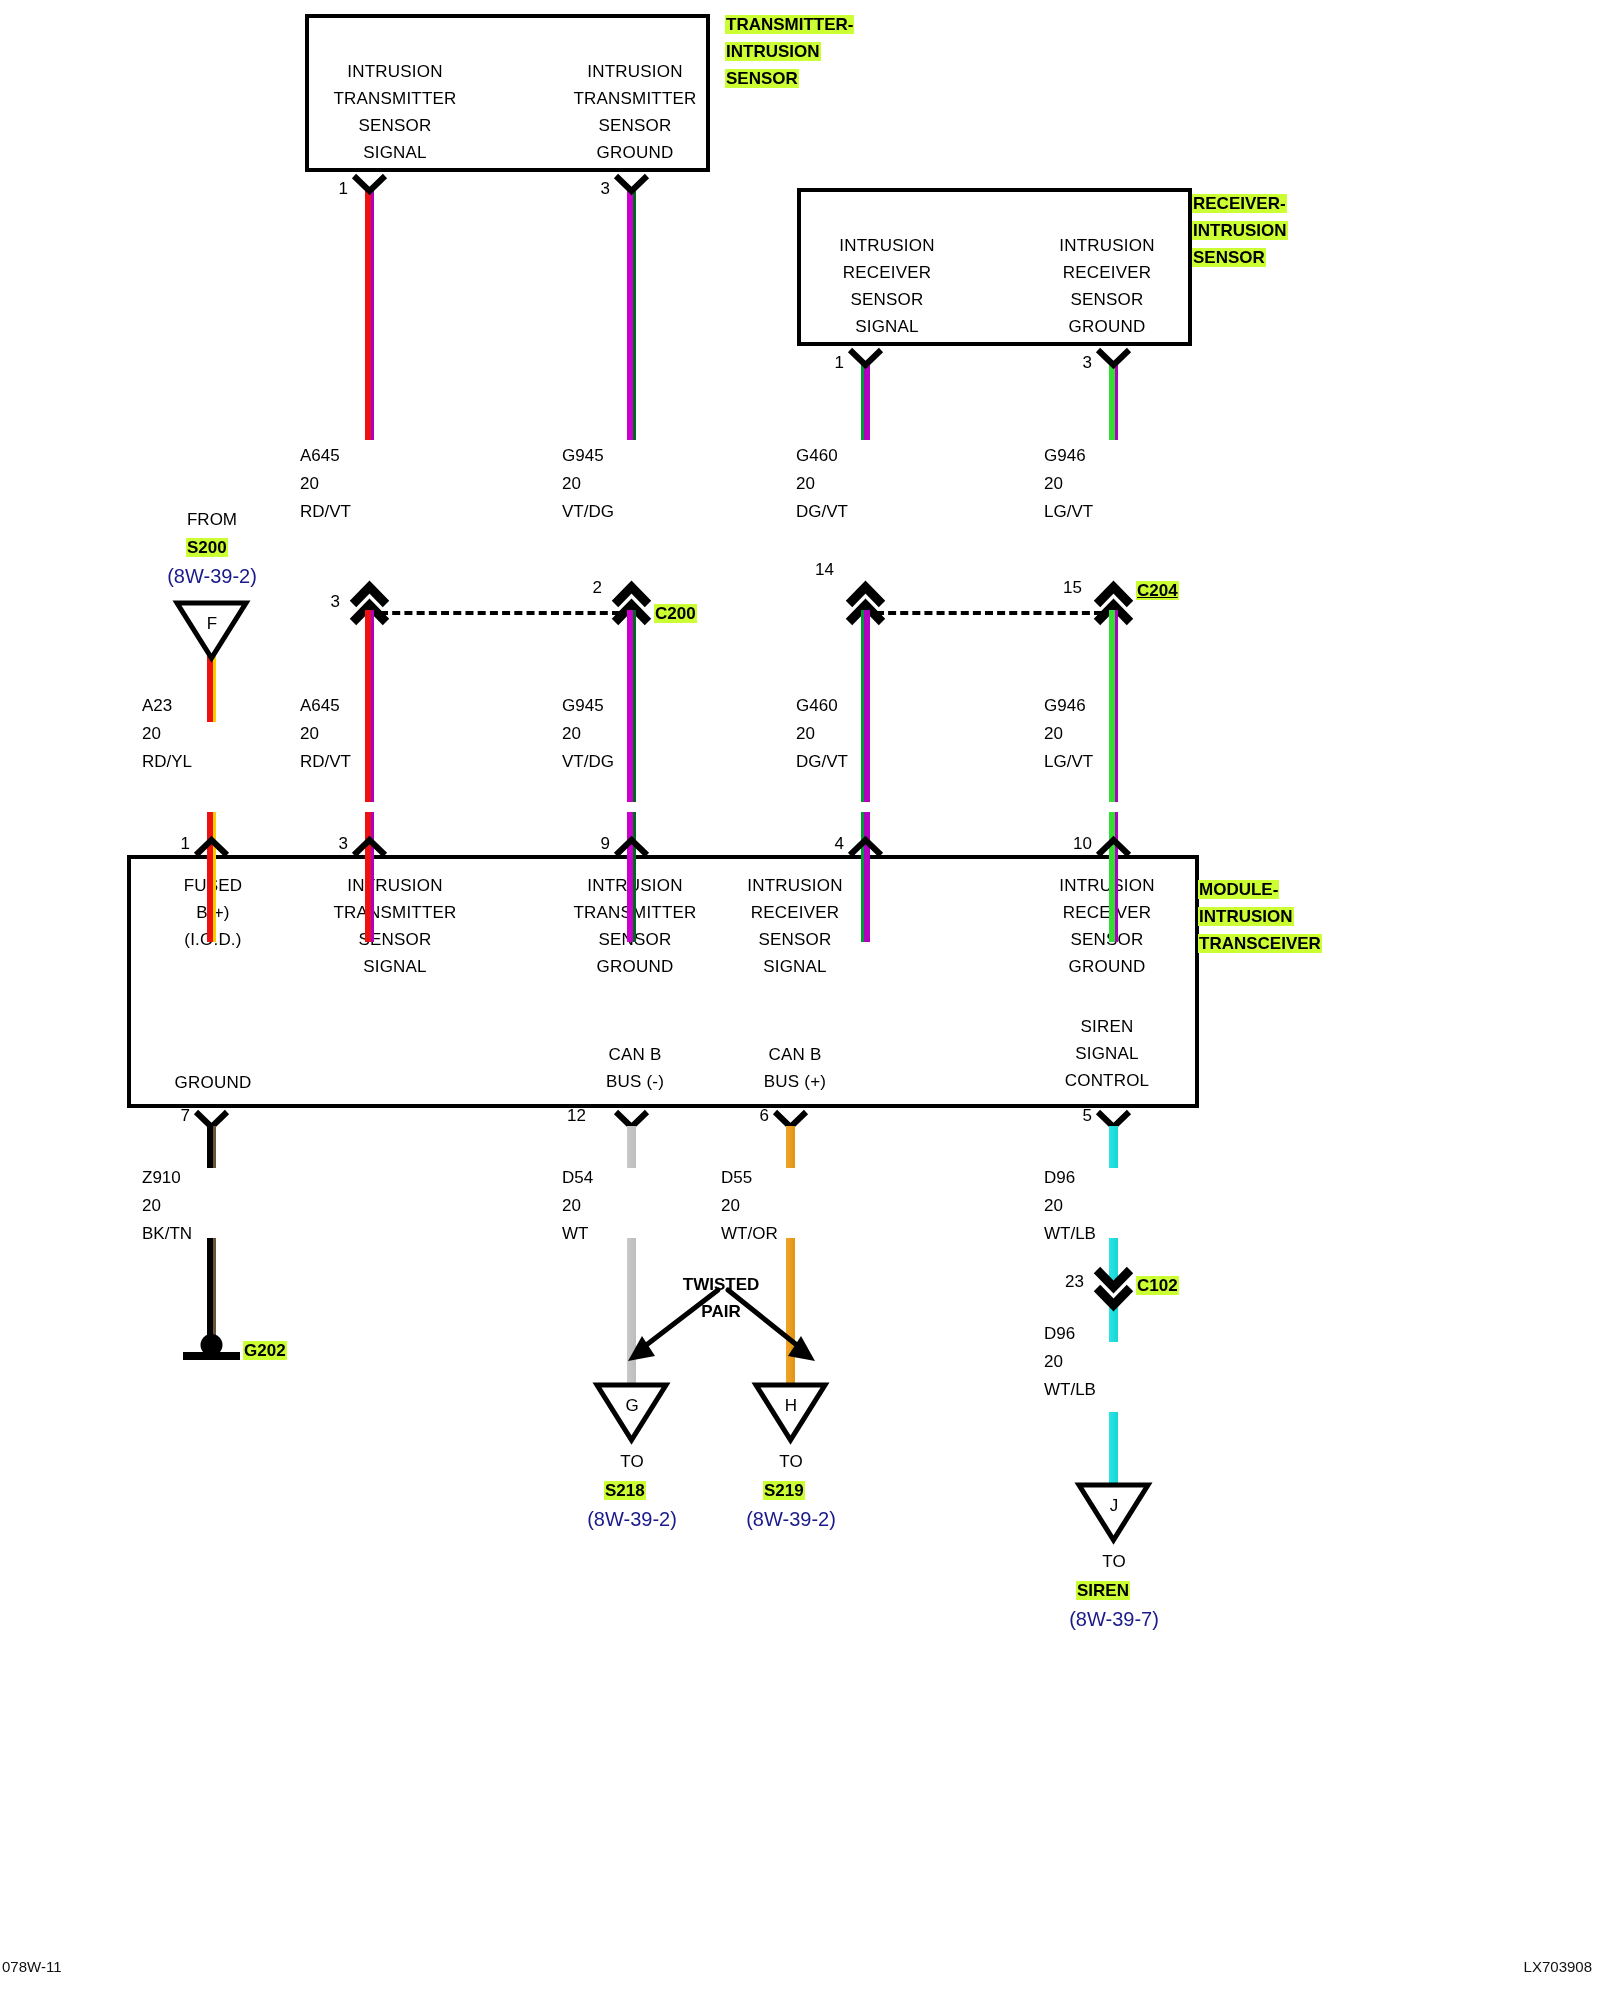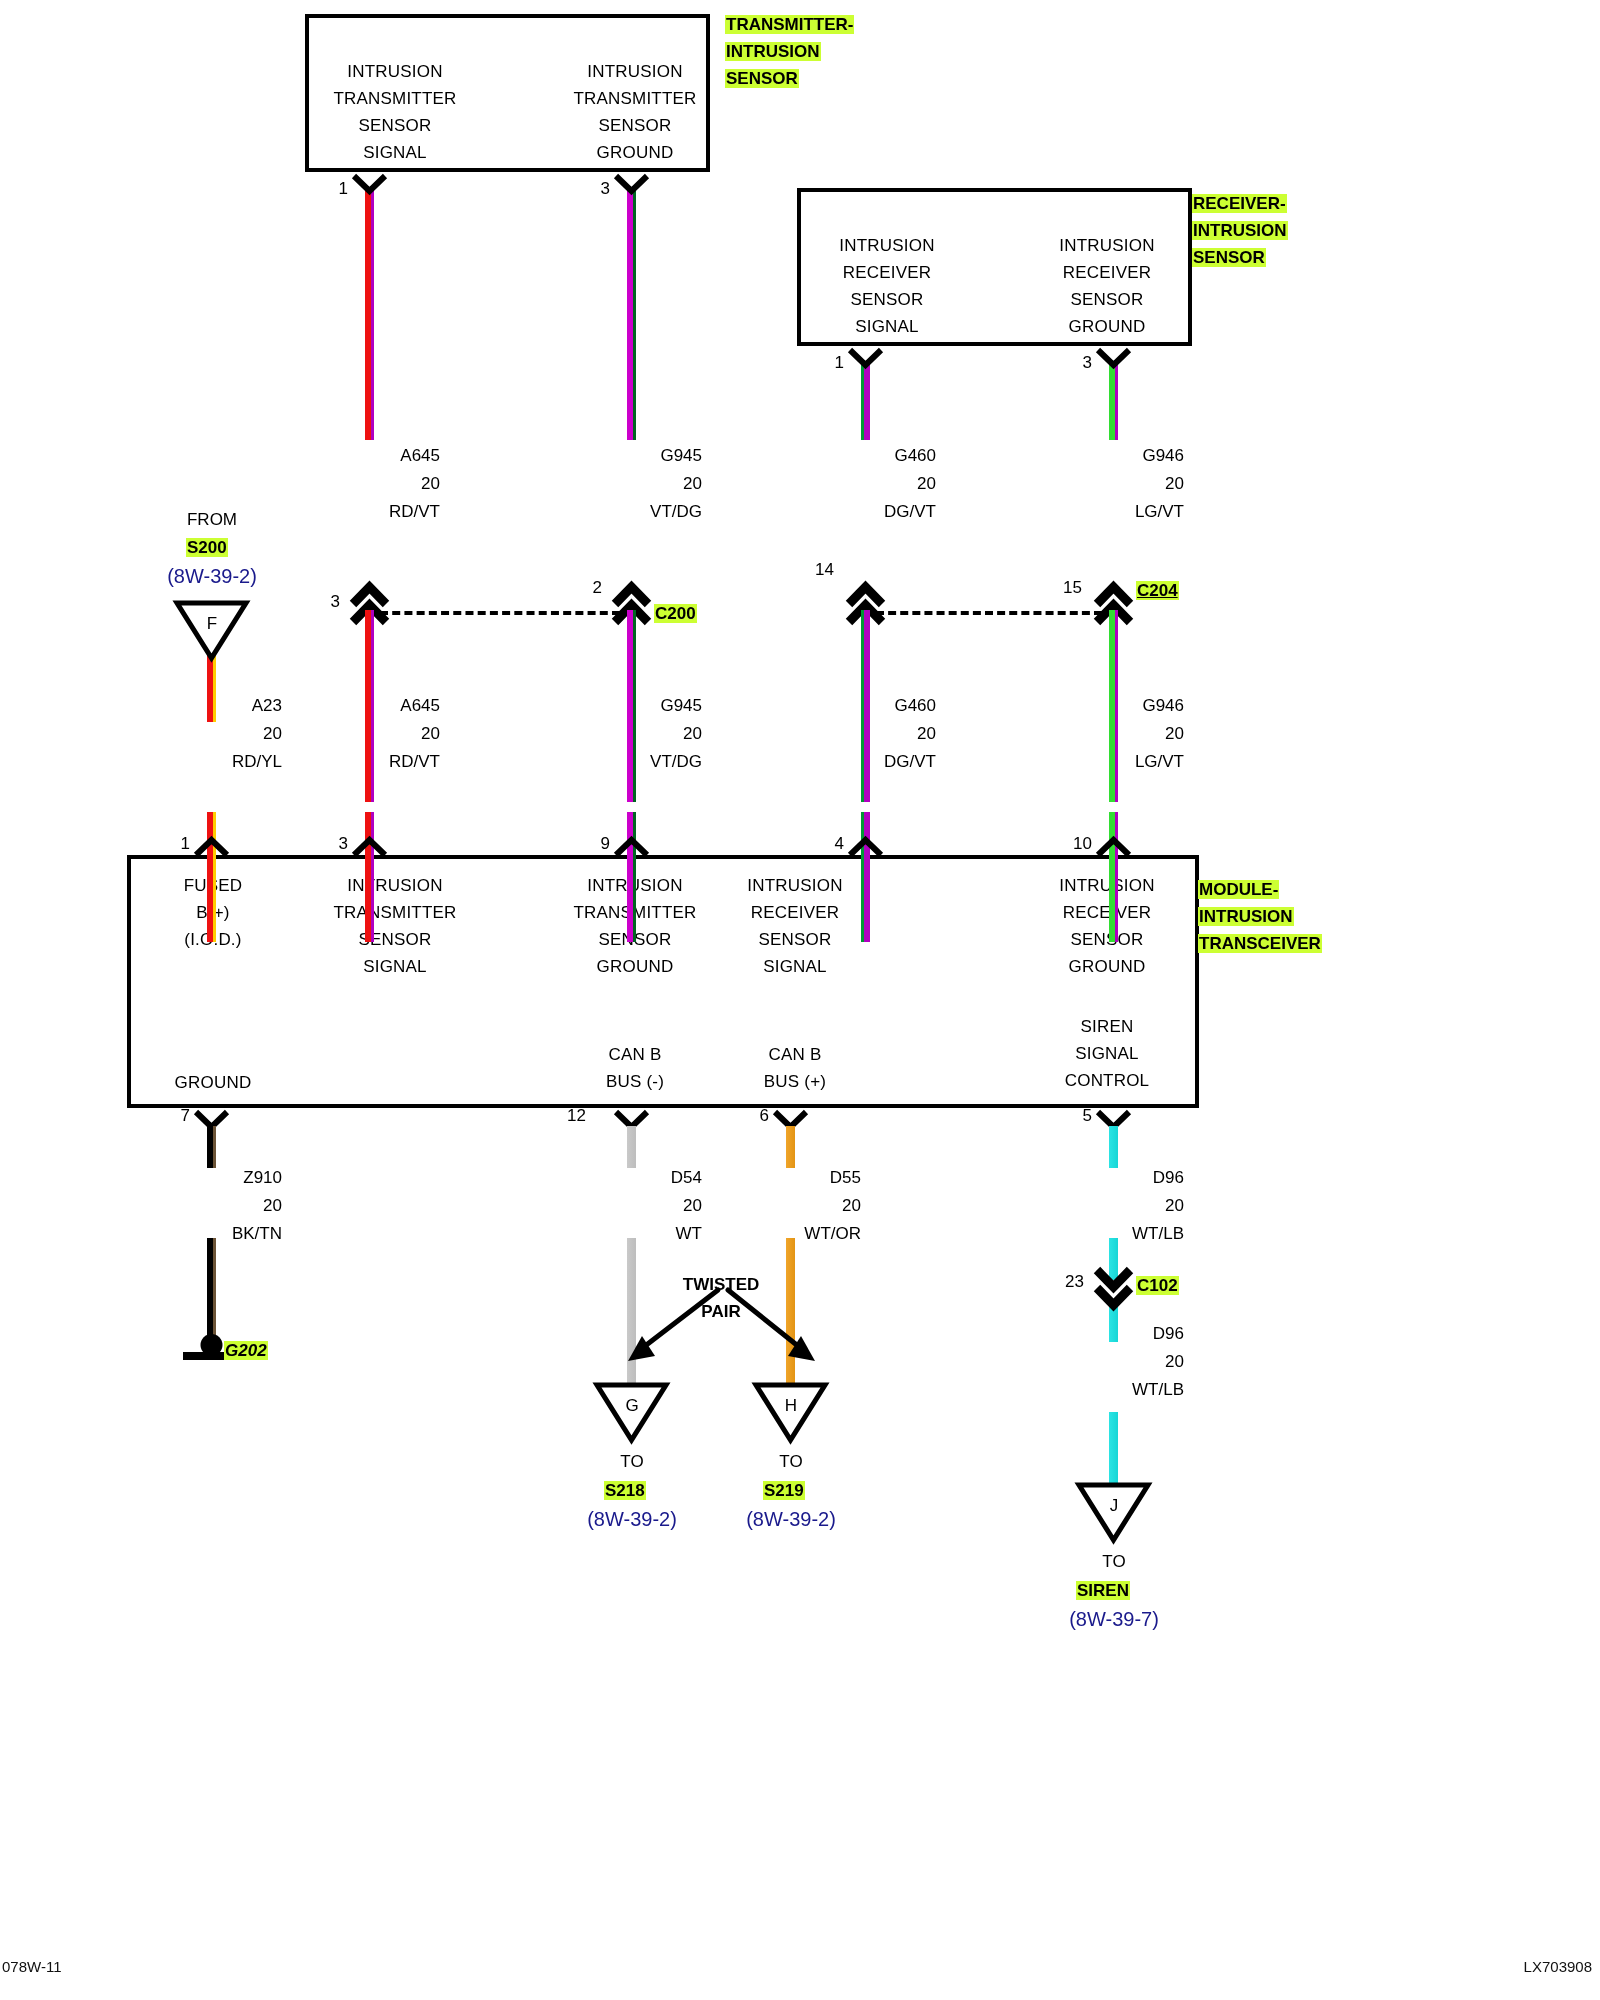--- a/index.html
+++ b/index.html
@@ -36,21 +36,21 @@
     font-size:17px;
     font-weight:bold;
     line-height:27px;
     white-space:nowrap;
   }
   .gl span { background:#ccff33; padding:0 1px; }
 
   
   .wlab {
     position:absolute;
-    text-align:right;
+    text-align:left;
     font-size:17px;
     line-height:28px;
     white-space:nowrap;
   }
 
   
   .pin {
     position:absolute;
     font-size:17px;
     white-space:nowrap;
@@ -424,21 +424,21 @@
 
   <div class="gl" style="left:654px; top:600px;">
     <span>C200</span>
   </div>
   <div class="gl" style="left:1136px; top:577px;text-decoration:underline;">
     <span>C204</span>
   </div>
   <div class="gl" style="left:1136px; top:1272px;">
     <span>C102</span>
   </div>
-  <div class="gl" style="left:224px; top:1337px;font-style:italic;">
+  <div class="gl" style="left:243px; top:1337px;">
     <span>G202</span>
   </div>
 
   <div class="wlab" style="left:300px; top:442px; width:140px;">
     <div>A645</div>
     <div>20</div>
     <div>RD/VT</div>
   </div>
   <div class="wlab" style="left:562px; top:442px; width:140px;">
     <div>G945</div>

